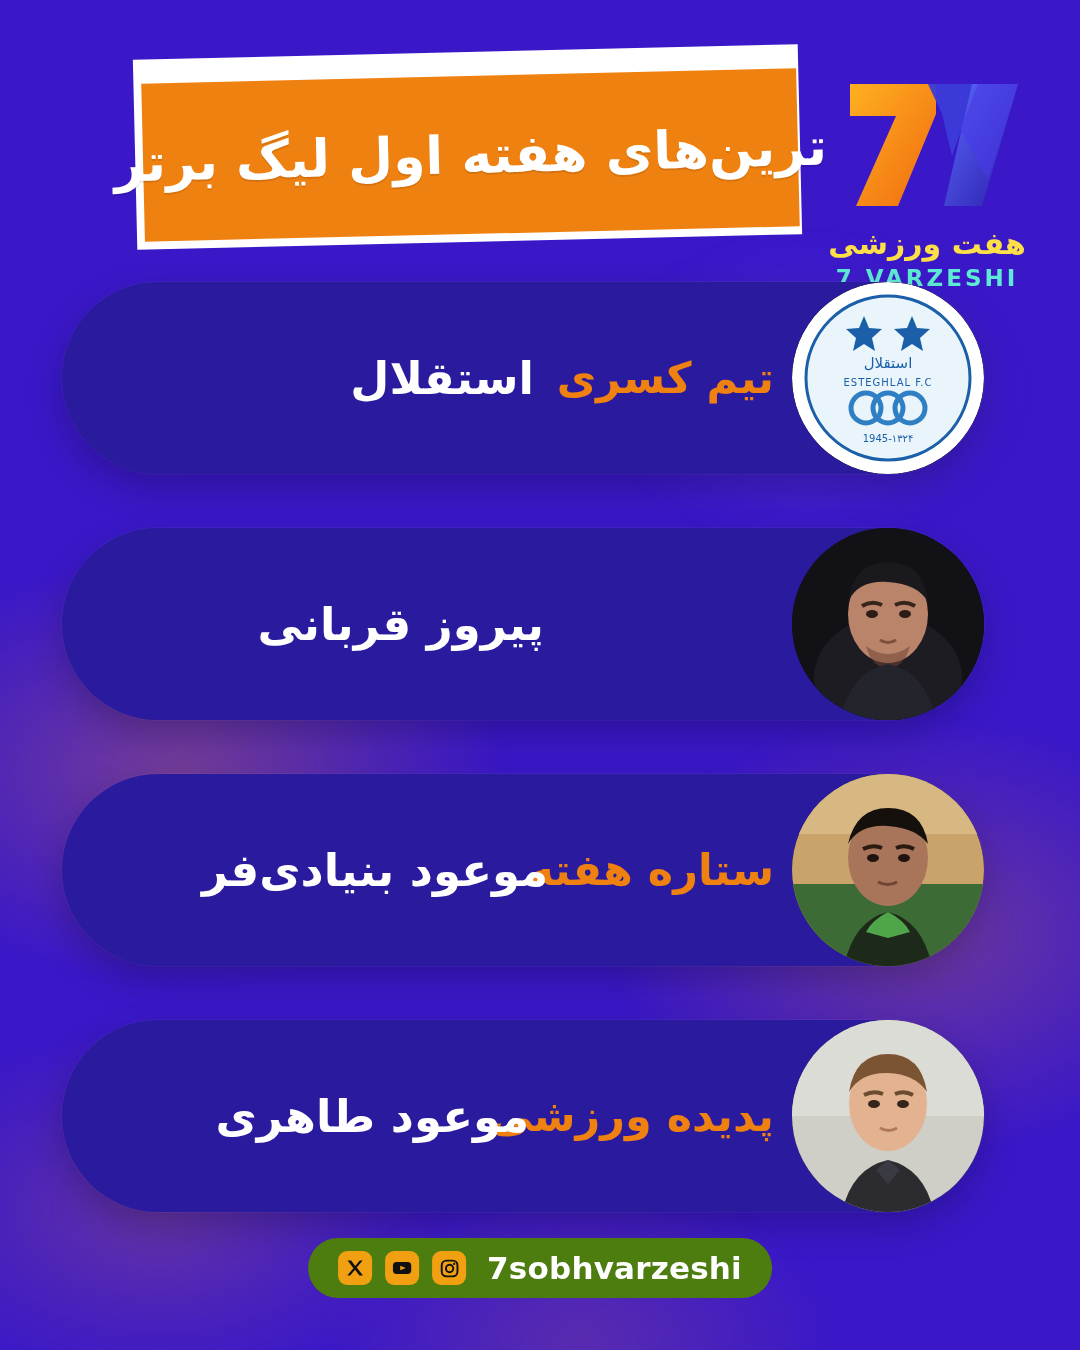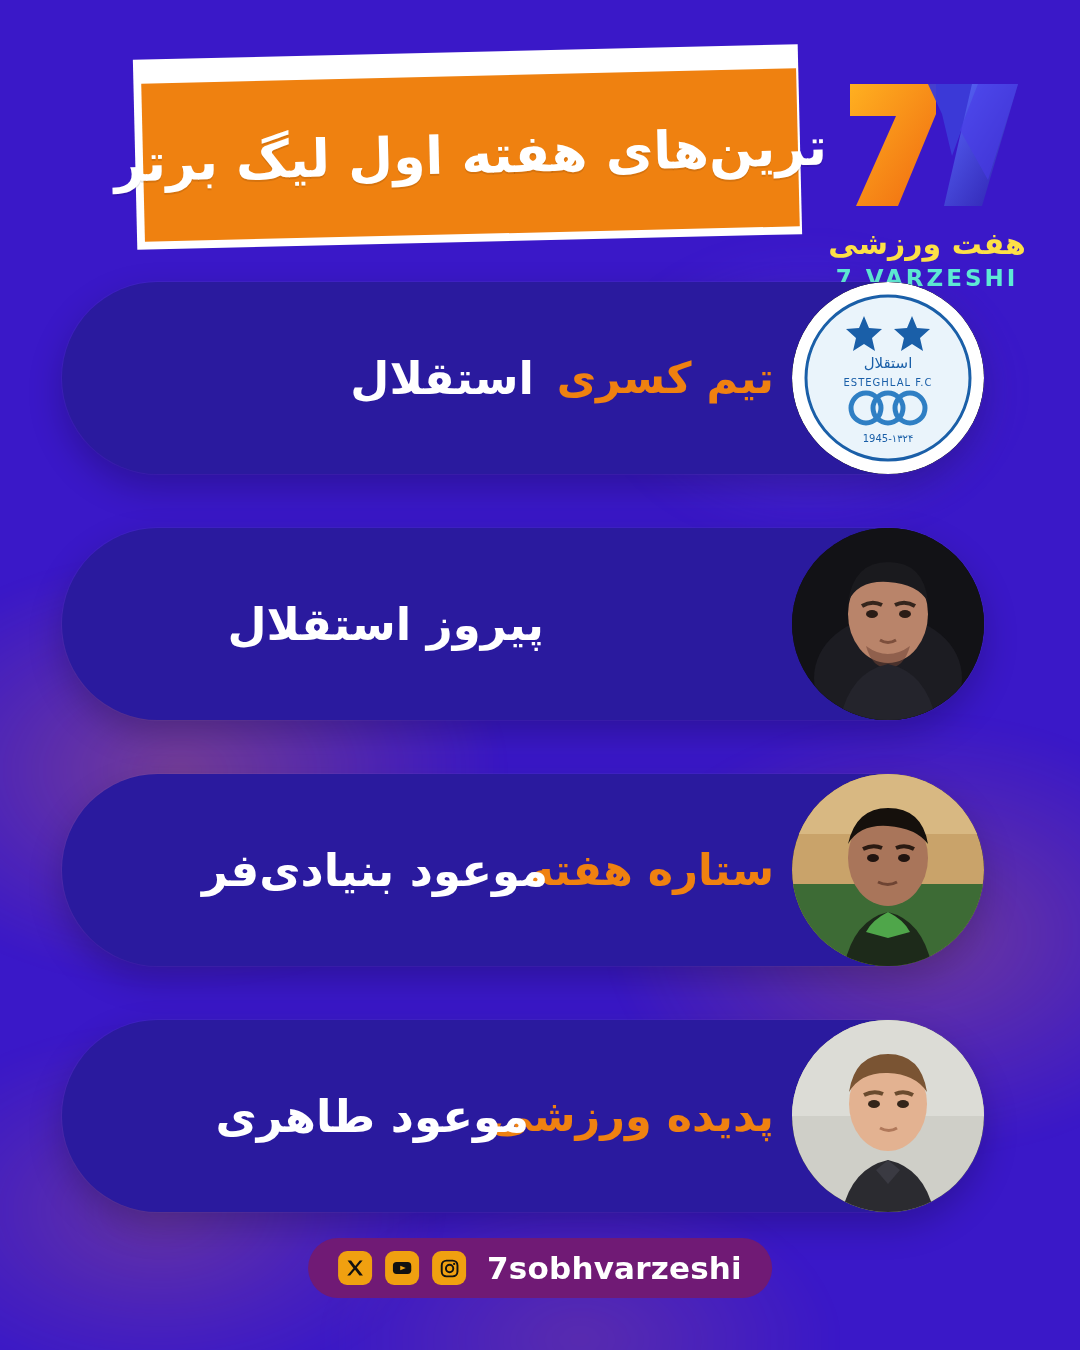--- a/index.html
+++ b/index.html
@@ -177,21 +177,21 @@
   .row.r4 .value { right: 455px; }
 
   
   .footer {
     position: absolute;
     bottom: 52px;
     left: 50%;
     transform: translateX(-50%);
     height: 60px;
     padding: 0 30px;
-    background: #701a75;
+    background: #4d7c0f;
     border-radius: 32px;
     display: flex;
     align-items: center;
     gap: 13px;
     direction: ltr;
   }
   .soc {
     width: 34px; height: 34px;
     border-radius: 9px;
     background: #f0a010;
@@ -285,21 +285,21 @@
         <path d="M56 74 q6 -40 40 -40 q36 0 40 40 q-10 -18 -40 -20 q-30 -2 -40 20 Z" fill="#1a1a1e"></path>
         <ellipse cx="80" cy="86" rx="6" ry="4" fill="#2a1c16"></ellipse>
         <ellipse cx="113" cy="86" rx="6" ry="4" fill="#2a1c16"></ellipse>
         <path d="M70 78 q10 -6 20 -1" stroke="#35251c" stroke-width="4" fill="none"></path>
         <path d="M103 77 q10 -5 20 1" stroke="#35251c" stroke-width="4" fill="none"></path>
         <path d="M88 112 q8 5 16 0" stroke="#7d4f3c" stroke-width="3" fill="none"></path>
         <path d="M74 118 q22 16 44 0 q-6 22 -22 22 q-16 0 -22 -22 Z" fill="#6f4435" opacity="0.55"></path>
         <path d="M48 192 q10 -48 48 -56 q38 8 48 56 Z" fill="#24242c"></path>
       </svg>
     </div>
-    <span class="value">پیروز استقلال</span>
+    <span class="value">پیروز قربانی</span>
   </div>
 
   <div class="row r3">
     <div class="avatar">
       <svg viewBox="0 0 192 192" aria-hidden="true">
         <rect width="192" height="192" fill="#c9a36a"></rect>
         <rect y="110" width="192" height="82" fill="#3d6b35"></rect>
         <rect y="0" width="192" height="60" fill="#d8b882"></rect>
         <ellipse cx="96" cy="84" rx="40" ry="48" fill="#a9755a"></ellipse>
         <path d="M56 70 q8 -36 40 -36 q34 0 40 36 q-12 -16 -40 -18 q-28 -2 -40 18 Z" fill="#15100c"></path>

